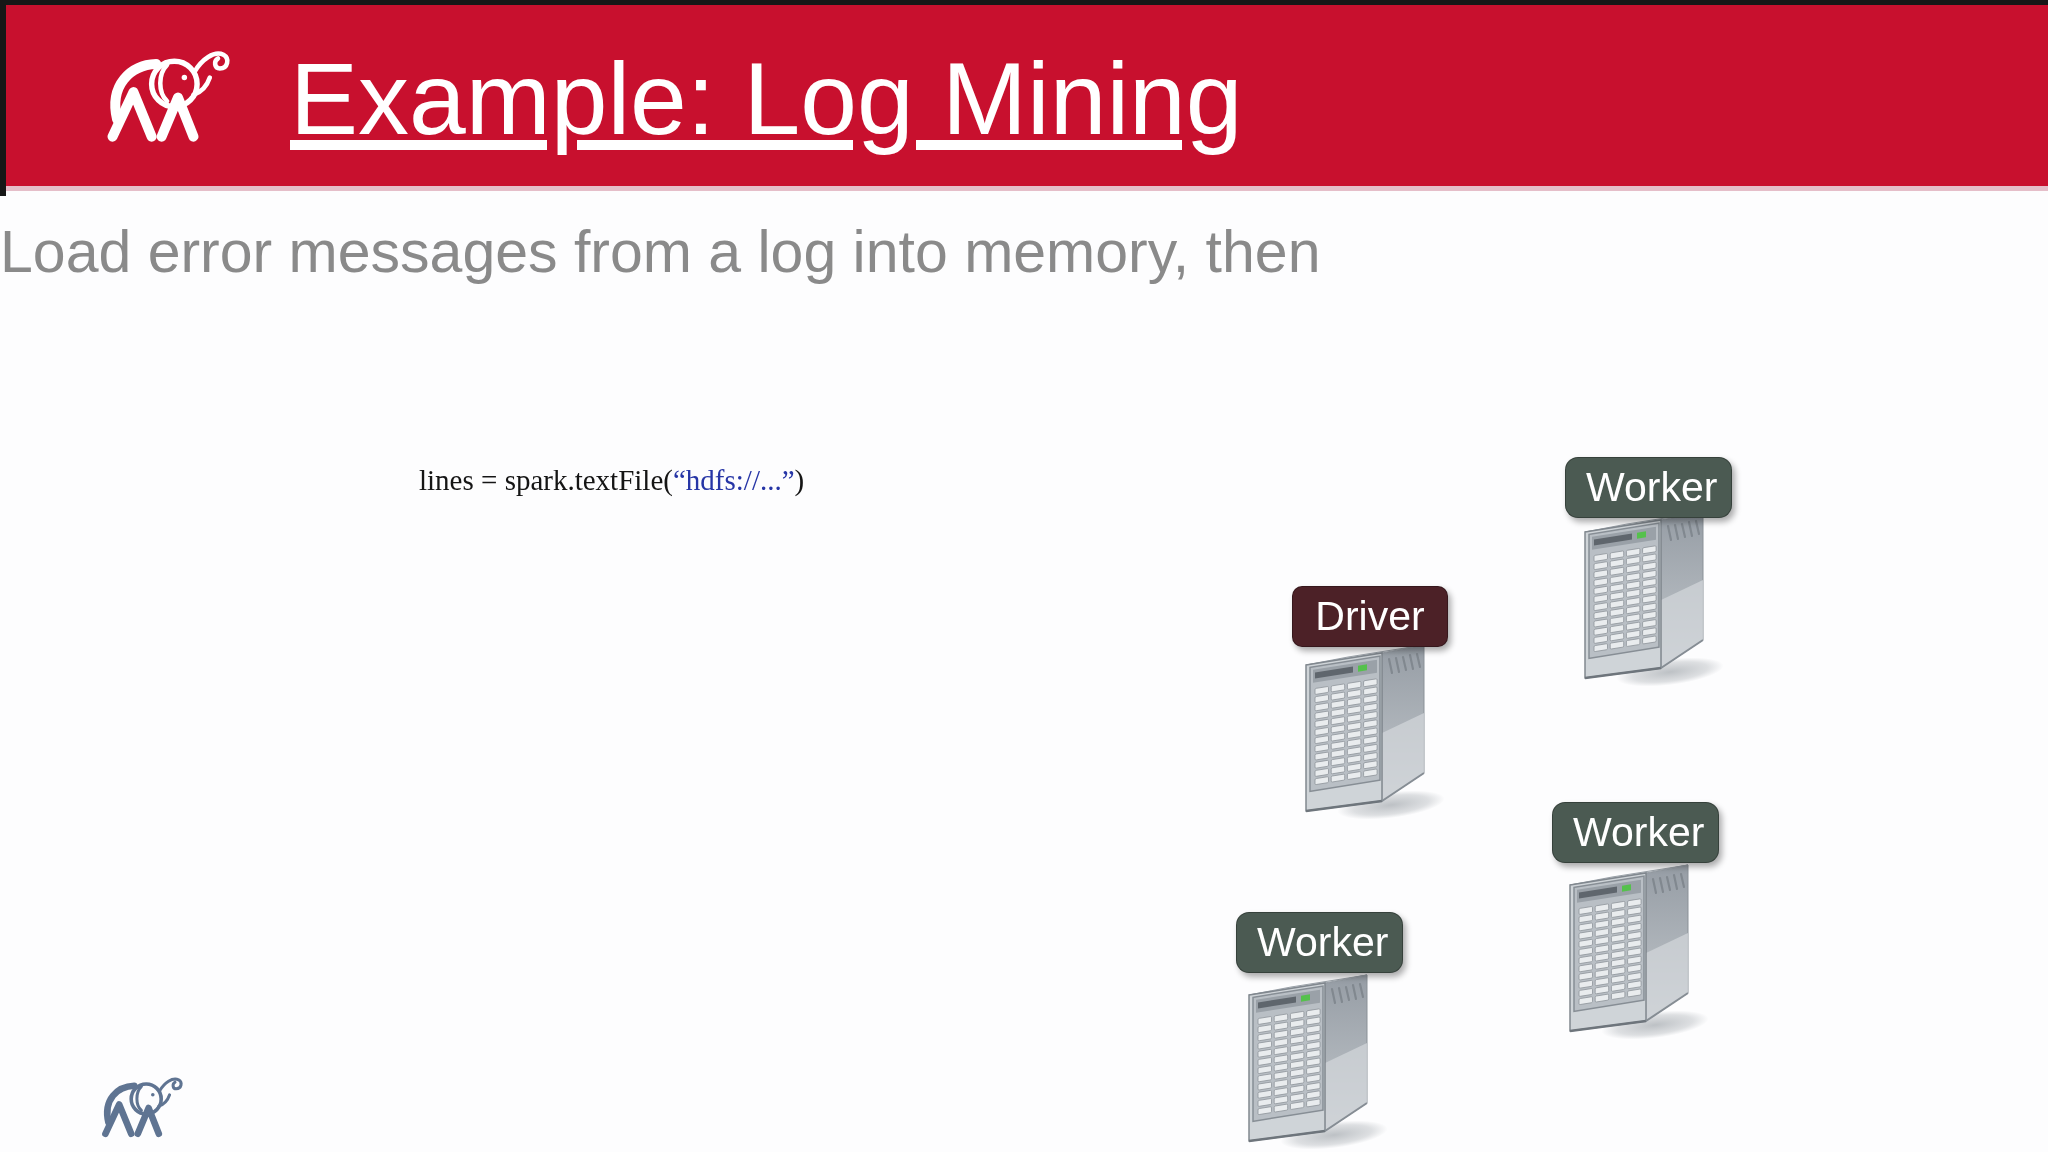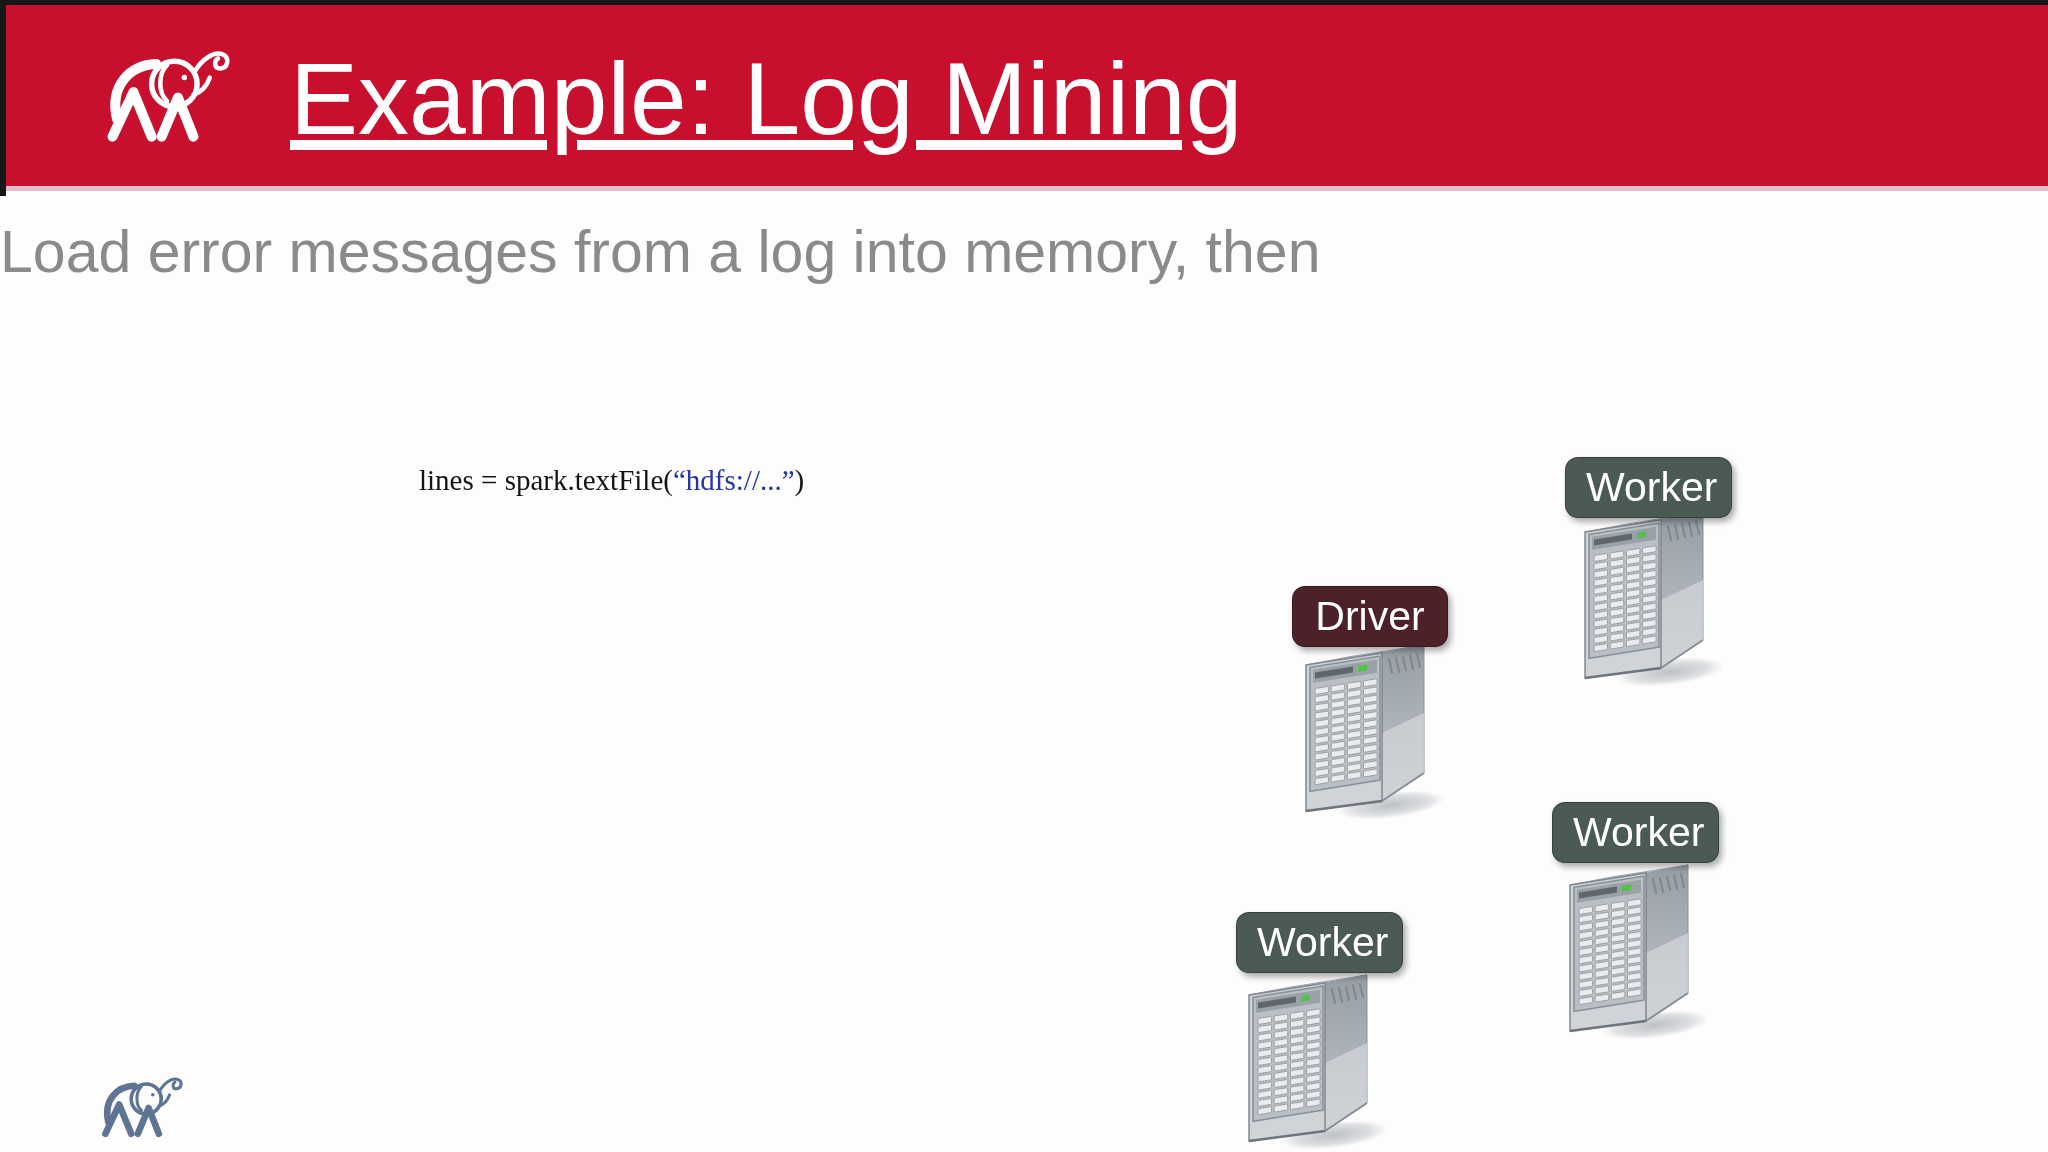--- a/index.html
+++ b/index.html
@@ -32,21 +32,21 @@
   
   .node{position:absolute;}
   .server{position:absolute;width:180px;height:190px;}
   .badge{position:absolute;z-index:2;height:61px;min-width:156px;padding:0 14px;
          box-sizing:border-box;border-radius:13px;
          display:flex;align-items:center;justify-content:center;
          color:#ffffff;font-size:41px;font-weight:400;
          border:1px solid rgba(0,0,0,0.28);
          box-shadow:3px 4px 6px rgba(0,0,0,0.33);}
   .badge.worker{background:var(--worker-badge,#4B5A52);padding-left:20px;}
-  .badge.driver{background:var(--driver-badge,#4C2127);}
+  .badge.driver{background:var(--driver-badge,#4C2127);border-radius:10px;}
 
   .node-worker-top   {left:1555px;top:457px;}
   .node-worker-top    .badge {left:10px;top:0;}
   .node-worker-top    .server{left:0;top:43px;}
   .node-driver       {left:1276px;top:586px;}
   .node-driver        .badge {left:16px;top:0;}
   .node-driver        .server{left:0;top:47px;}
   .node-worker-mid   {left:1540px;top:802px;}
   .node-worker-mid    .badge {left:12px;top:0;}
   .node-worker-mid    .server{left:0;top:51px;}

